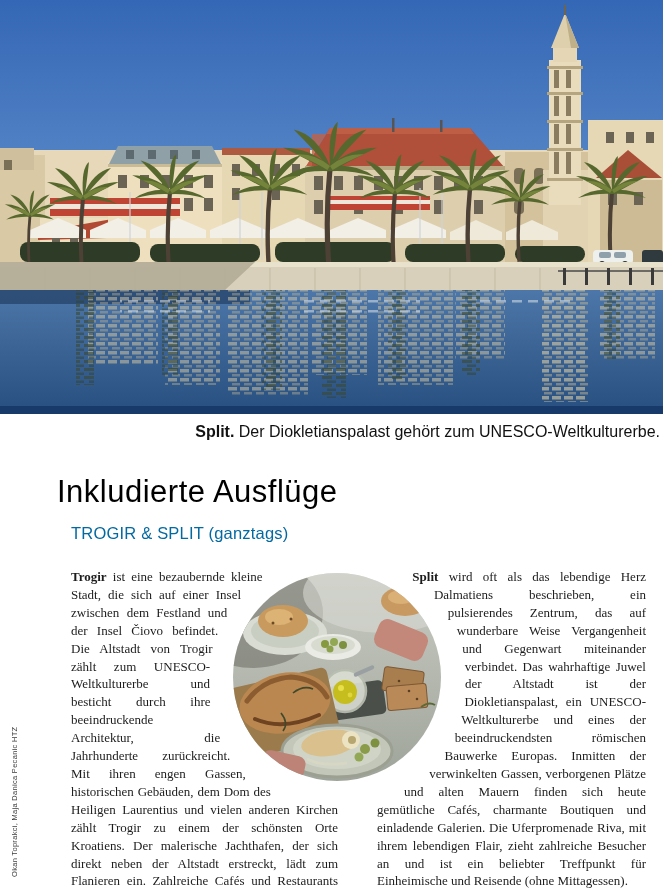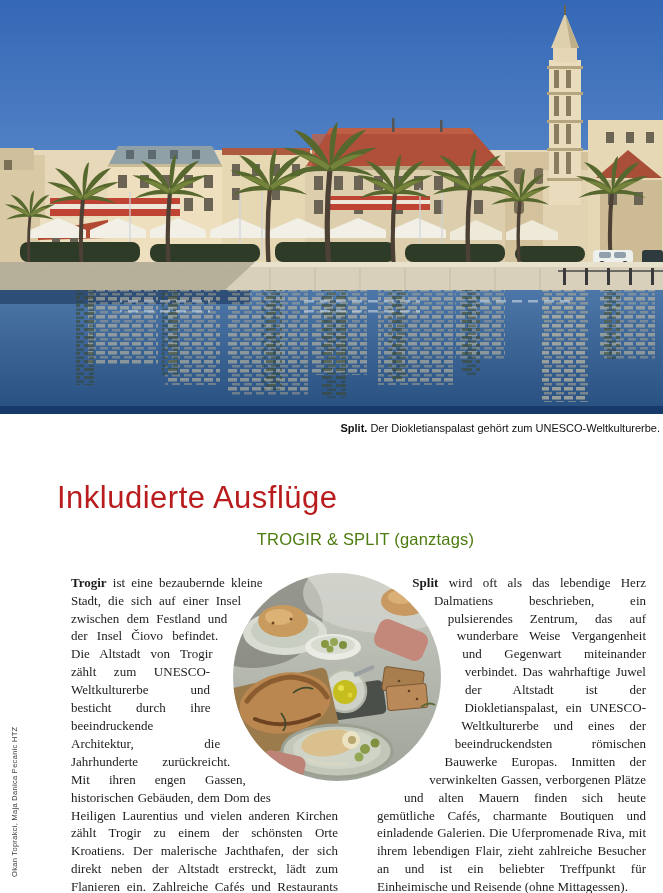--- a/index.html
+++ b/index.html
@@ -4,35 +4,35 @@
 <style>
   html,body{margin:0;padding:0;}
   body{width:663px;height:893px;background:#ffffff;overflow:hidden;
        font-family:"Liberation Sans",sans-serif;}
   .page{position:relative;width:663px;height:893px;background:#fff;overflow:hidden;}
 
   
   .hero{display:block;width:663px;height:414px;}
 
   
-  .caption{width:660px;margin-top:8px;text-align:right;font-size:11px;
+  .caption{width:660px;margin-top:8px;text-align:right;font-size:16px;
            line-height:1.25;color:#111;}
   .caption b{font-weight:700;}
 
   
   .credit{position:absolute;left:10px;top:877px;transform-origin:0 0;
           transform:rotate(-90deg);white-space:nowrap;font-size:7.5px;
           letter-spacing:.3px;color:#3c3c3c;}
 
   
   .content{position:relative;padding:0 3px 0 57px;}
-  .title{margin:44px 0 0 0;font-size:31px;font-weight:300;letter-spacing:.5px;
-         color:#b91c1c;font-family:"Liberation Sans",sans-serif;}
+  .title{margin:32px 0 0 0;font-size:31px;font-weight:300;letter-spacing:.5px;
+         color:#000000;font-family:"Liberation Sans",sans-serif;}
   .subtitle{margin:14px 0 0 14px;font-size:16.5px;font-weight:500;
-            letter-spacing:.2px;color:#4d7c0f;text-align:center;}
+            letter-spacing:.2px;color:#0369a1;}
 
   
   .cols{display:flex;gap:11px;margin-top:11px;}
   .col{font-family:"Liberation Serif",serif;font-size:13px;line-height:17.9px;
        color:#1c1c1c;text-align:justify;hyphens:auto;}
   .col-left{width:295px;}
   .col-right{width:297px;}
   .col p{margin:14px;}
   .col b{font-weight:700;}
   .wrap-left{float:right;width:130px;height:230px;

